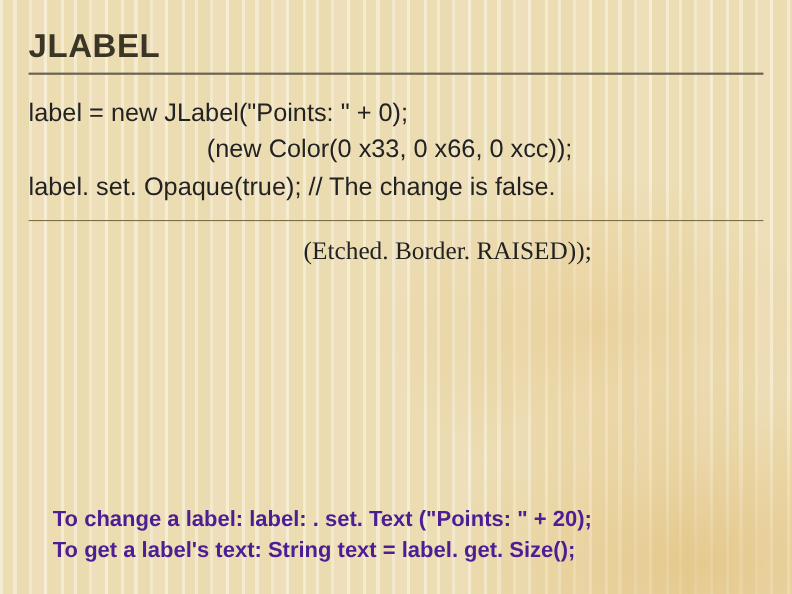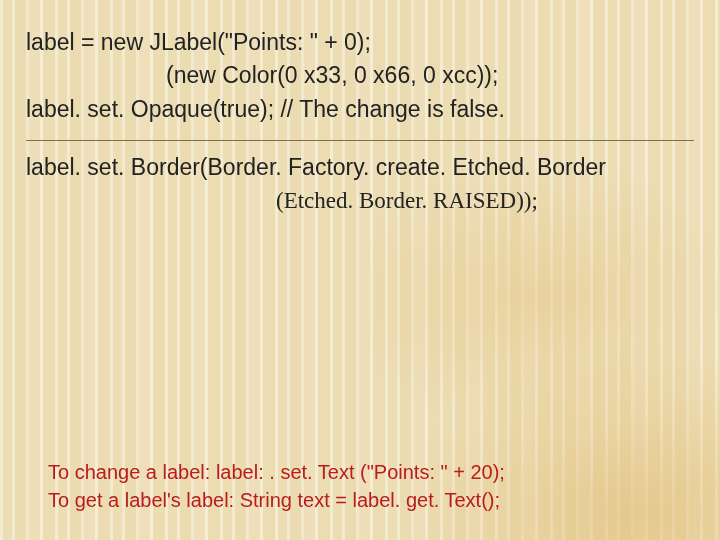--- a/index.html
+++ b/index.html
@@ -40,62 +40,62 @@
     padding-bottom: 6px;
     border-bottom: 2px solid #6a654e;
     margin-bottom: 18px;
   }
   .block1 {
     font-size: 23px;
     line-height: 1.45;
     color: #222;
     margin-bottom: 14px;
   }
-  .indent1 { padding-left: 140px; }
+  .indent1 { padding-left: 140px; margin-left: 22px; }
   .divider {
     border-top: 1px solid #7a7043;
     margin: 6px 0 10px 0;
   }
   .block2 {
     font-size: 23px;
     line-height: 1.45;
     color: #222;
     margin-bottom: 24px;
   }
   .indent2 { padding-left: 250px; font-family: Liberation Serif, serif; }
   .footer {
     position: absolute;
     left: 48px;
     right: 14px;
     bottom: 26px;
     font-size: 20px;
     line-height: 1.4;
-    font-weight: 400;
-    color: #b91c1c;
+    font-weight: 700;
+    color: #4c1d95;
   }
 </style>
 </head>
 <body>
 
 <div class="bg"></div>
 
 <div class="slide">
 
+  <div class="title">JLABEL</div>
 
   <div class="block1">
     <div>label = new JLabel("Points: " + 0);</div>
     <div class="indent1">(new Color(0 x33, 0 x66, 0 xcc));</div>
     <div>label. set. Opaque(true); // The change is false.</div>
   </div>
 
   <div class="divider"></div>
 
   <div class="block2">
-    <div>label. set. Border(Border. Factory. create. Etched. Border</div>
     <div class="indent2">(Etched. Border. RAISED));</div>
   </div>
 
   <div class="footer">
     <div>To change a label: label: . set. Text ("Points: " + 20);</div>
-    <div>To get a label's label: String text = label. get. Text();</div>
+    <div>To get a label's text: String text = label. get. Size();</div>
   </div>
 
 </div>
 
 </body></html>

